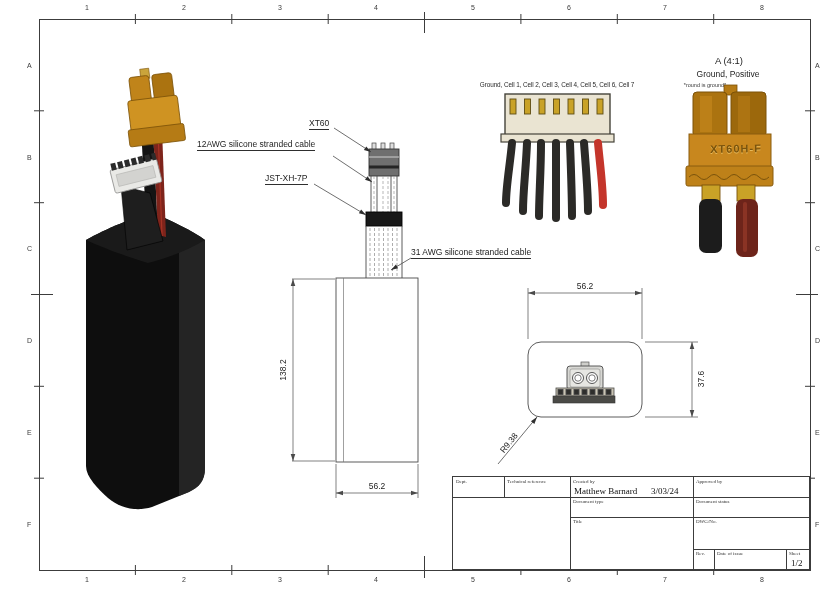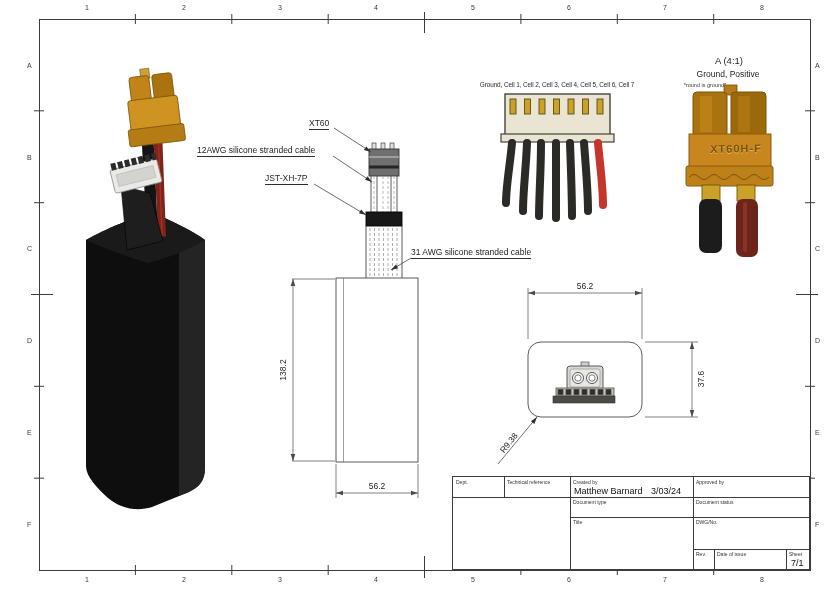--- a/index.html
+++ b/index.html
@@ -17,21 +17,21 @@
   .rotR{transform:translate(-50%,-50%) rotate(-51deg);}
   .pinout{font-size:6.4px;color:#2a2a2a;transform:translate(-50%,0);letter-spacing:-0.1px;}
   .detail-a{font-size:9.5px;color:#1d1d1d;transform:translate(-50%,0);}
   .detail-sub{font-size:8.5px;color:#1d1d1d;transform:translate(-50%,0);}
   .detail-note{font-size:5.5px;color:#3a3a3a;transform:translate(-50%,0);}
   .marking{font-size:11px;font-weight:bold;color:#7a530c;letter-spacing:1px;
            transform:translate(-50%,-50%) rotate(-1deg);
            text-shadow:0 1px 0 rgba(255,225,140,.55);}
   
   .tblock{position:absolute;left:452px;top:476px;width:358px;height:94px;
-          border:1px solid #3c3c3c;box-sizing:border-box;background:#fff;}
+          border:1px solid #3c3c3c;box-sizing:border-box;background:#fff;font-family:Liberation Serif, serif;}
   .tb-lab{position:absolute;font-size:5px;color:#333;white-space:nowrap;}
   .tb-val{position:absolute;font-size:9px;color:#111;white-space:nowrap;}
   .tb-title{position:absolute;font-size:12.5px;color:#000;white-space:nowrap;}
   .ln{position:absolute;background:#3c3c3c;}
 </style>
 </head>
 <body>
 
 <div class="sheet">
 
@@ -227,21 +227,21 @@
   <span class="t grid-label-side" style="left:27px;top:432px">E</span>
   <span class="t grid-label-side" style="left:27px;top:524px">F</span>
   <span class="t grid-label-side" style="left:815px;top:65px">A</span>
   <span class="t grid-label-side" style="left:815px;top:157px">B</span>
   <span class="t grid-label-side" style="left:815px;top:248px">C</span>
   <span class="t grid-label-side" style="left:815px;top:340px">D</span>
   <span class="t grid-label-side" style="left:815px;top:432px">E</span>
   <span class="t grid-label-side" style="left:815px;top:524px">F</span>
 
   <span class="t callout" style="left:309px;top:119px">XT60</span>
-  <span class="t callout" style="left:197px;top:146px">12AWG silicone stranded cable</span>
+  <span class="t callout" style="left:197px;top:140px">12AWG silicone stranded cable</span>
   <span class="t callout" style="left:265px;top:174px">JST-XH-7P</span>
   <span class="t callout" style="left:411px;top:248px">31 AWG silicone stranded cable</span>
   <span class="t pinout" style="left:557px;top:82px">Ground, Cell 1, Cell 2, Cell 3, Cell 4, Cell 5, Cell 6, Cell 7</span>
 
   <span class="t detail-a" style="left:729px;top:56px">A (4:1)</span>
   <span class="t detail-sub" style="left:728px;top:70px">Ground, Positive</span>
   <span class="t detail-note" style="left:705px;top:83px">*round is ground*</span>
   <span class="t marking" style="left:736px;top:149px">XT60H-F</span>
 
   <span class="t dim rot90" style="left:283px;top:370px">138.2</span>
@@ -267,15 +267,15 @@
     <span class="tb-val" style="left:121px;top:9px">Matthew Barnard</span>
     <span class="tb-val" style="left:198px;top:9px">3/03/24</span>
     <span class="tb-lab" style="left:243px;top:2px">Approved by</span>
     <span class="tb-lab" style="left:120px;top:22px">Document type</span>
     <span class="tb-lab" style="left:243px;top:22px">Document status</span>
     <span class="tb-lab" style="left:120px;top:42px">Title</span>
     <span class="tb-lab" style="left:243px;top:42px">DWG/No.</span>
     <span class="tb-lab" style="left:243px;top:74px">Rev.</span>
     <span class="tb-lab" style="left:264px;top:74px">Date of issue</span>
     <span class="tb-lab" style="left:336px;top:74px">Sheet</span>
-    <span class="tb-val" style="left:338px;top:81px">7/1</span>
+    <span class="tb-val" style="left:338px;top:81px">1/2</span>
   </div>
 </div>
 
 </body></html>

